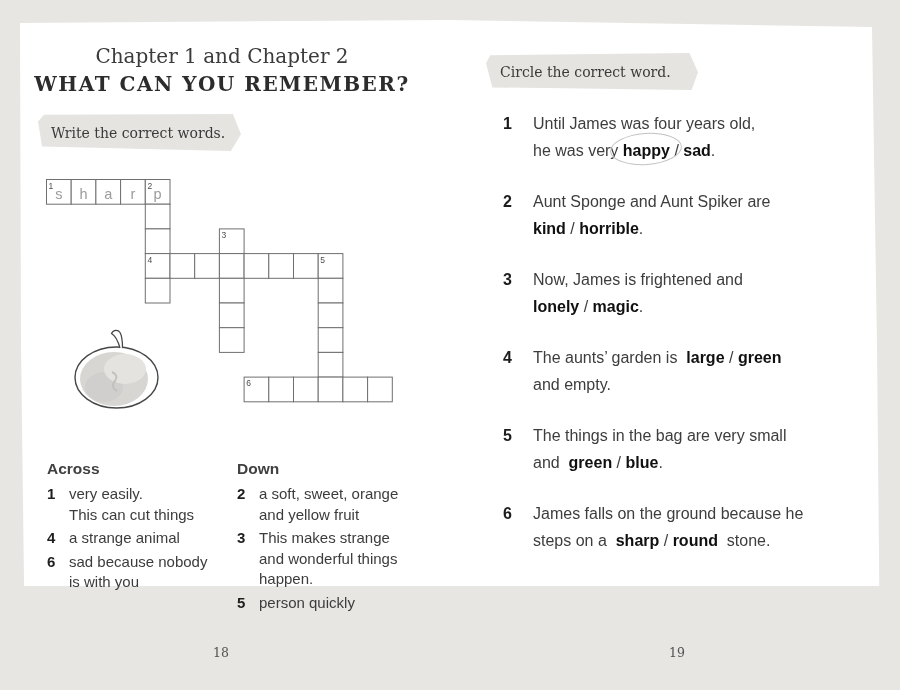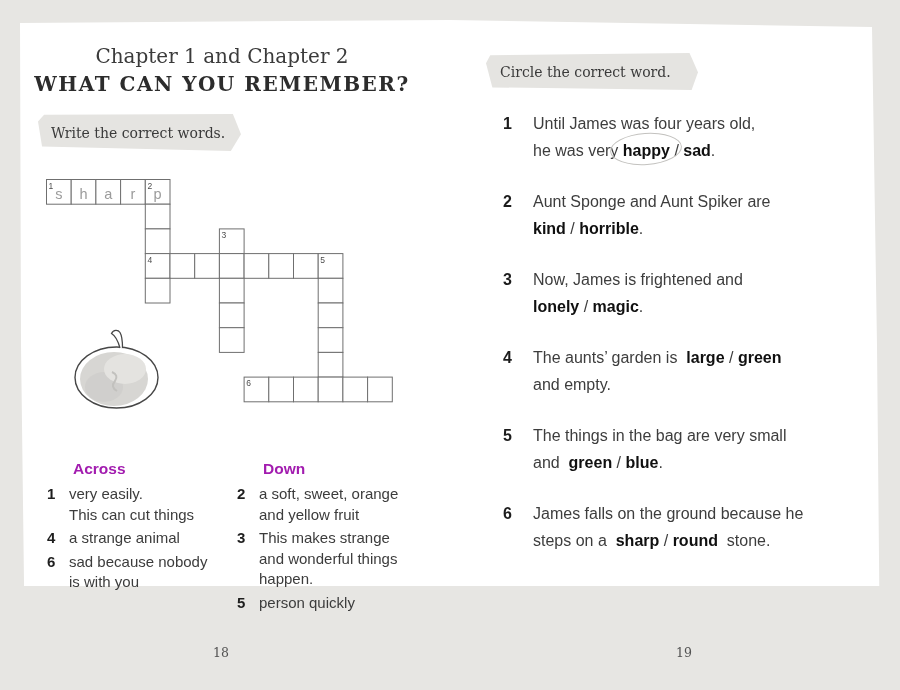--- a/index.html
+++ b/index.html
@@ -28,41 +28,41 @@
   .cw-num{font-family:"Liberation Sans",sans-serif;font-size:8.5px;fill:#4c4c4c;}
   .cw-letter{font-family:"Liberation Sans",sans-serif;font-size:14.5px;fill:#9b9b9b;}
 
   
   #peach{left:68px;top:326px;}
 
   
   .clue-col{top:460px;}
   .clue-col.across{left:47px;width:185px;}
   .clue-col.down{left:237px;width:195px;}
-  .clue-heading{font-size:15.5px;font-weight:700;color:#a21caf;margin-bottom:6px;margin-left:26px;}
+  .clue-heading{font-size:15.5px;font-weight:700;color:#404040;margin-bottom:6px;}
   .clue-item{display:flex;margin-bottom:3px;}
   .clue-num{flex:none;width:22px;font-size:15px;font-weight:700;color:#1e1e1e;line-height:20.5px;}
   .clue-text{font-size:15px;line-height:20.5px;color:#3c3c3c;}
   .clue-line{white-space:pre;}
 
   
   #exercise{left:503px;top:110px;width:330px;}
   .q-item{display:flex;margin-bottom:24px;}
   .q-num{flex:none;width:30px;font-size:16px;font-weight:700;color:#1c1c1c;line-height:27px;}
   .q-content{}
   .q-line{font-size:16px;line-height:27px;color:#3d3d3d;white-space:pre;}
   .seg-bold{font-weight:700;color:#101010;}
   .circled{position:relative;display:inline-block;}
   .circled::before{content:"";position:absolute;left:-13px;right:-12px;top:-4px;bottom:-1px;
     border:1.5px solid #c3c2bf;border-radius:50%;transform:rotate(-4deg);pointer-events:none;}
 
   
   .pagenum{font-family:"DejaVu Serif",serif;font-size:12.5px;color:#525252;}
   .pn-left{left:206px;top:645px;width:30px;text-align:center;}
-  .pn-right{left:662px;top:645px;width:30px;text-align:right;}
+  .pn-right{left:662px;top:645px;width:30px;text-align:center;}
 </style>
 </head>
 <body>
 
 <div id="stage">
   <div id="paper">
 
     <div class="abs chapter-title">Chapter 1 and Chapter 2</div>
     <div class="abs main-title">WHAT CAN YOU REMEMBER?</div>
 

